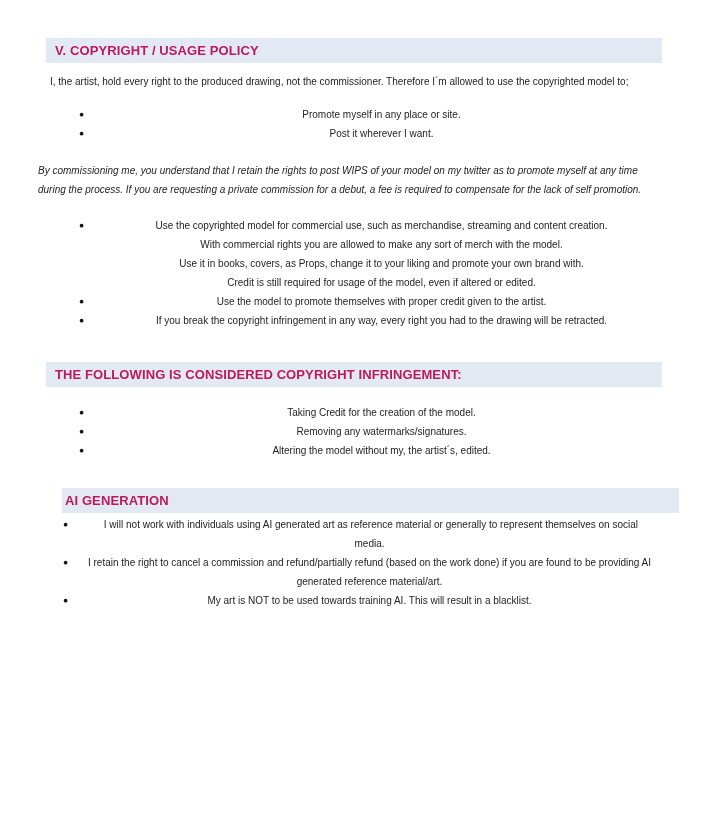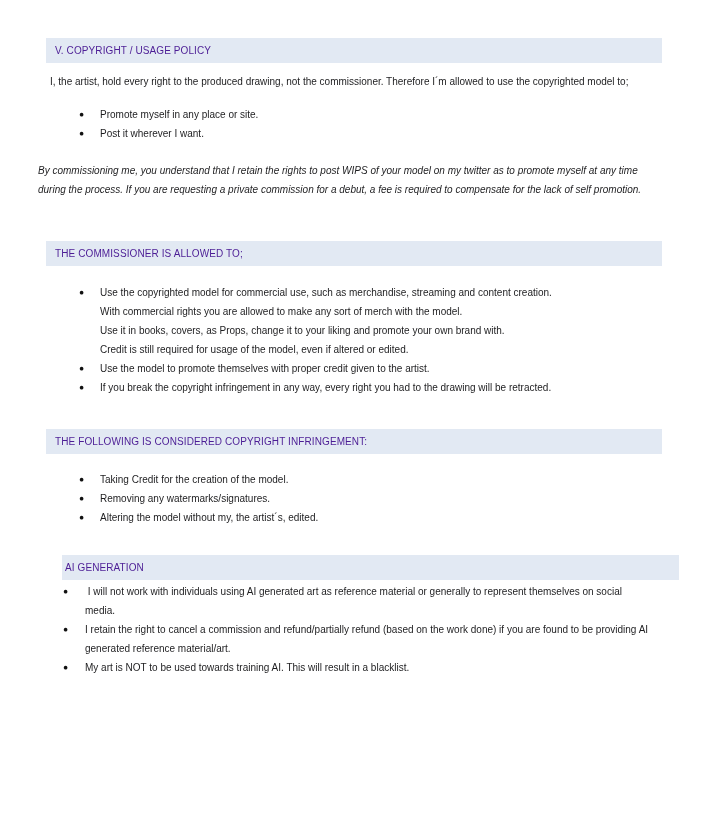--- a/index.html
+++ b/index.html
@@ -6,26 +6,26 @@
   body{
     width:718px;height:837px;background:#ffffff;overflow:hidden;
     font-family:"Liberation Sans",sans-serif;color:#1d1d1f;
   }
   .page{position:relative;width:718px;height:837px;background:#ffffff;}
 
   .hbar{
     background:var(--header_bg,#e2e9f3);
     margin-left:46px;width:616px;height:25px;line-height:25px;
     padding-left:9px;box-sizing:border-box;
-    font-size:10px;font-weight:400;color:#4c1d95;letter-spacing:.1px;
+    font-size:13px;font-weight:700;color:#be185d;letter-spacing:.1px;
   }
   .intro,.list,.note{font-size:10px;line-height:19px;color:var(--text,#1d1d1f);}
   .intro{white-space:normal;}
   .list{list-style:none;padding:0;}
-  .list li{position:relative;padding-left:22px;white-space:pre-wrap;}
+  .list li{position:relative;padding-left:22px;white-space:pre-wrap;text-align:center;}
   .list li::before{content:"●";position:absolute;left:1px;top:0;font-size:8.5px;line-height:19px;color:#111;}
   .note{font-style:italic;white-space:pre-wrap;}
 
   
   .sec0 .hbar{margin-top:38px;}
   .sec0 .intro{margin:9px 0 0 50px;width:598px;}
   .sec0 .list{margin:14px 0 0 78px;width:585px;}
   .sec0 .note{margin:18px 14px 0 38px;width:604px;}
 
   .sec1 .hbar{margin-top:42px;}
@@ -48,21 +48,20 @@
     <div class="hbar">V. COPYRIGHT / USAGE POLICY</div>
     <p class="intro">I, the artist, hold every right to the produced drawing, not the commissioner. Therefore I´m allowed to use the copyrighted model to;</p>
     <ul class="list">
       <li>Promote myself in any place or site.</li>
       <li>Post it wherever I want.</li>
     </ul>
     <p class="note">By commissioning me, you understand that I retain the rights to post WIPS of your model on my twitter as to promote myself at any time during the process. If you are requesting a private commission for a debut, a fee is required to compensate for the lack of self promotion.</p>
   </div>
 
   <div class="sec1">
-    <div class="hbar">THE COMMISSIONER IS ALLOWED TO;</div>
     <ul class="list">
       <li>Use the copyrighted model for commercial use, such as merchandise, streaming and content creation.
 With commercial rights you are allowed to make any sort of merch with the model.
 Use it in books, covers, as Props, change it to your liking and promote your own brand with.
 Credit is still required for usage of the model, even if altered or edited.</li>
       <li>Use the model to promote themselves with proper credit given to the artist.</li>
       <li>If you break the copyright infringement in any way, every right you had to the drawing will be retracted.</li>
     </ul>
   </div>
 

